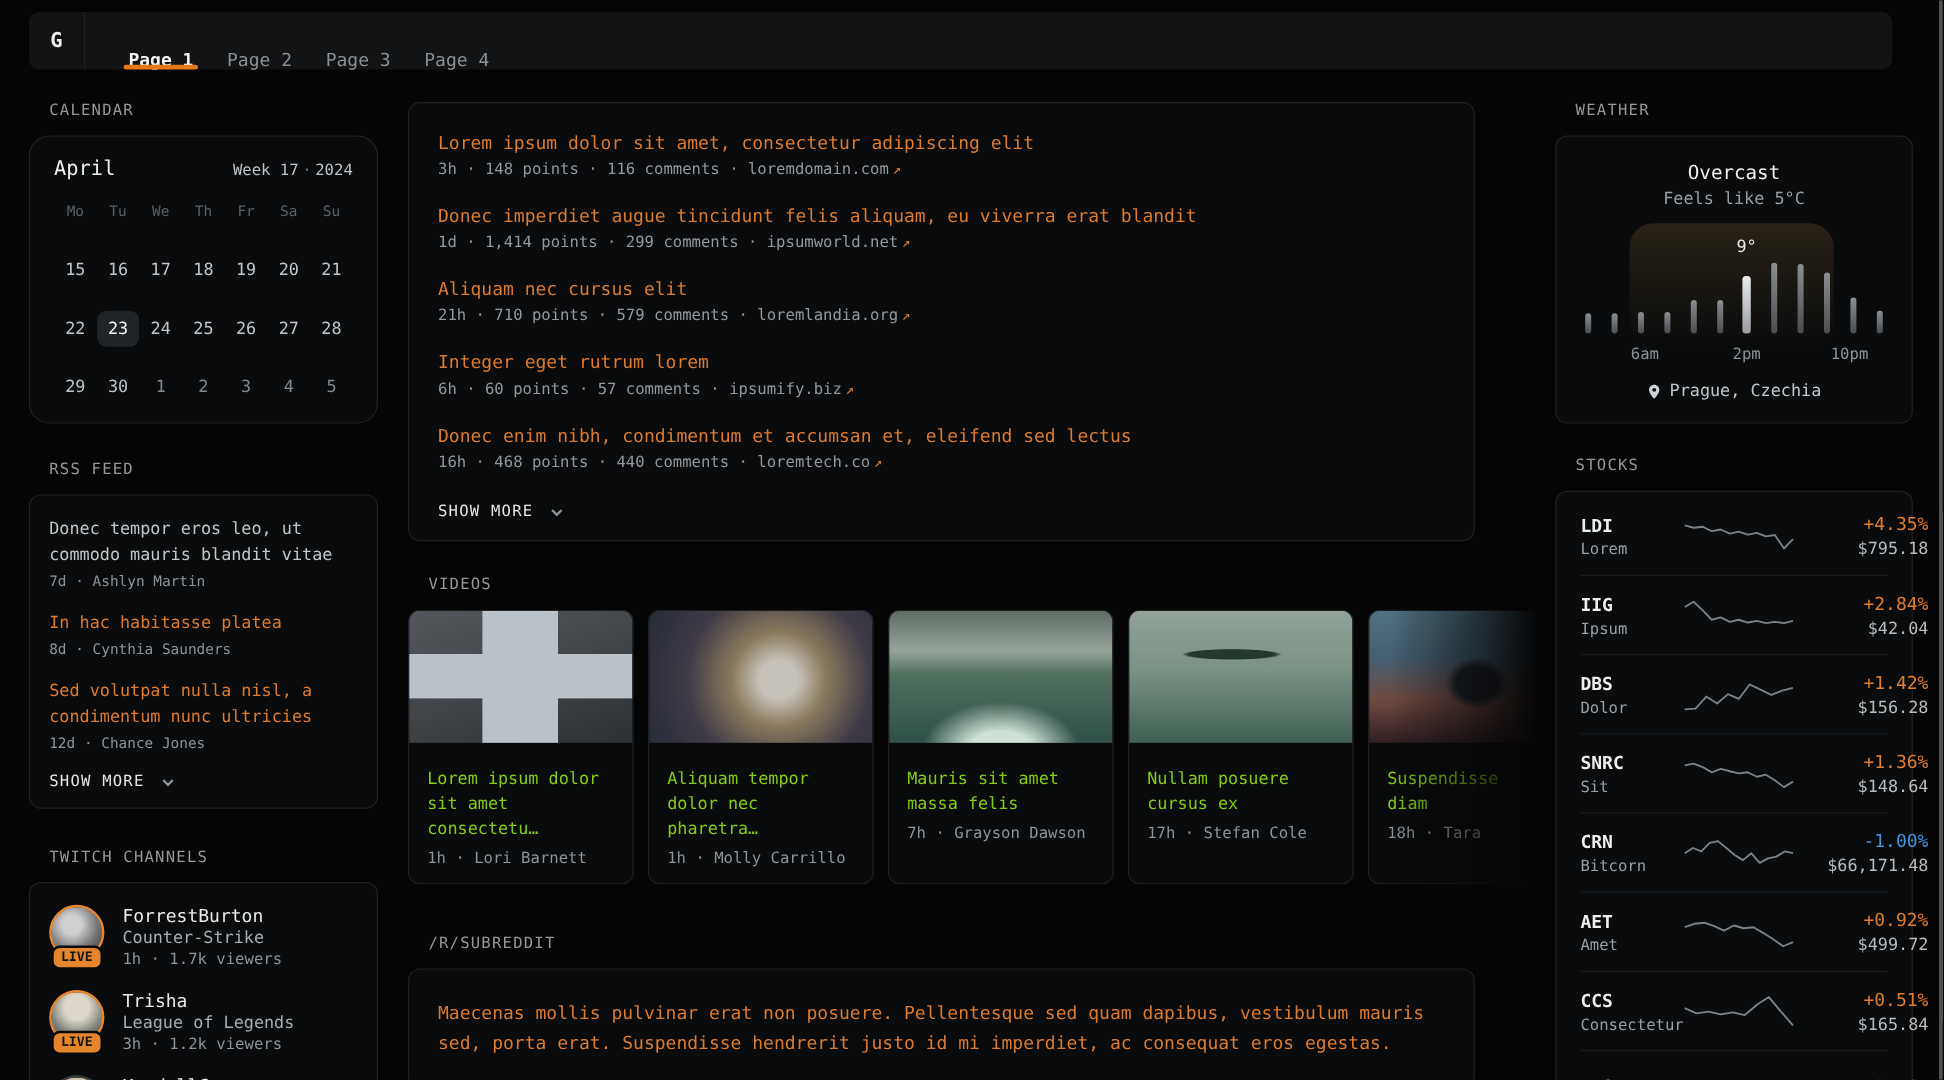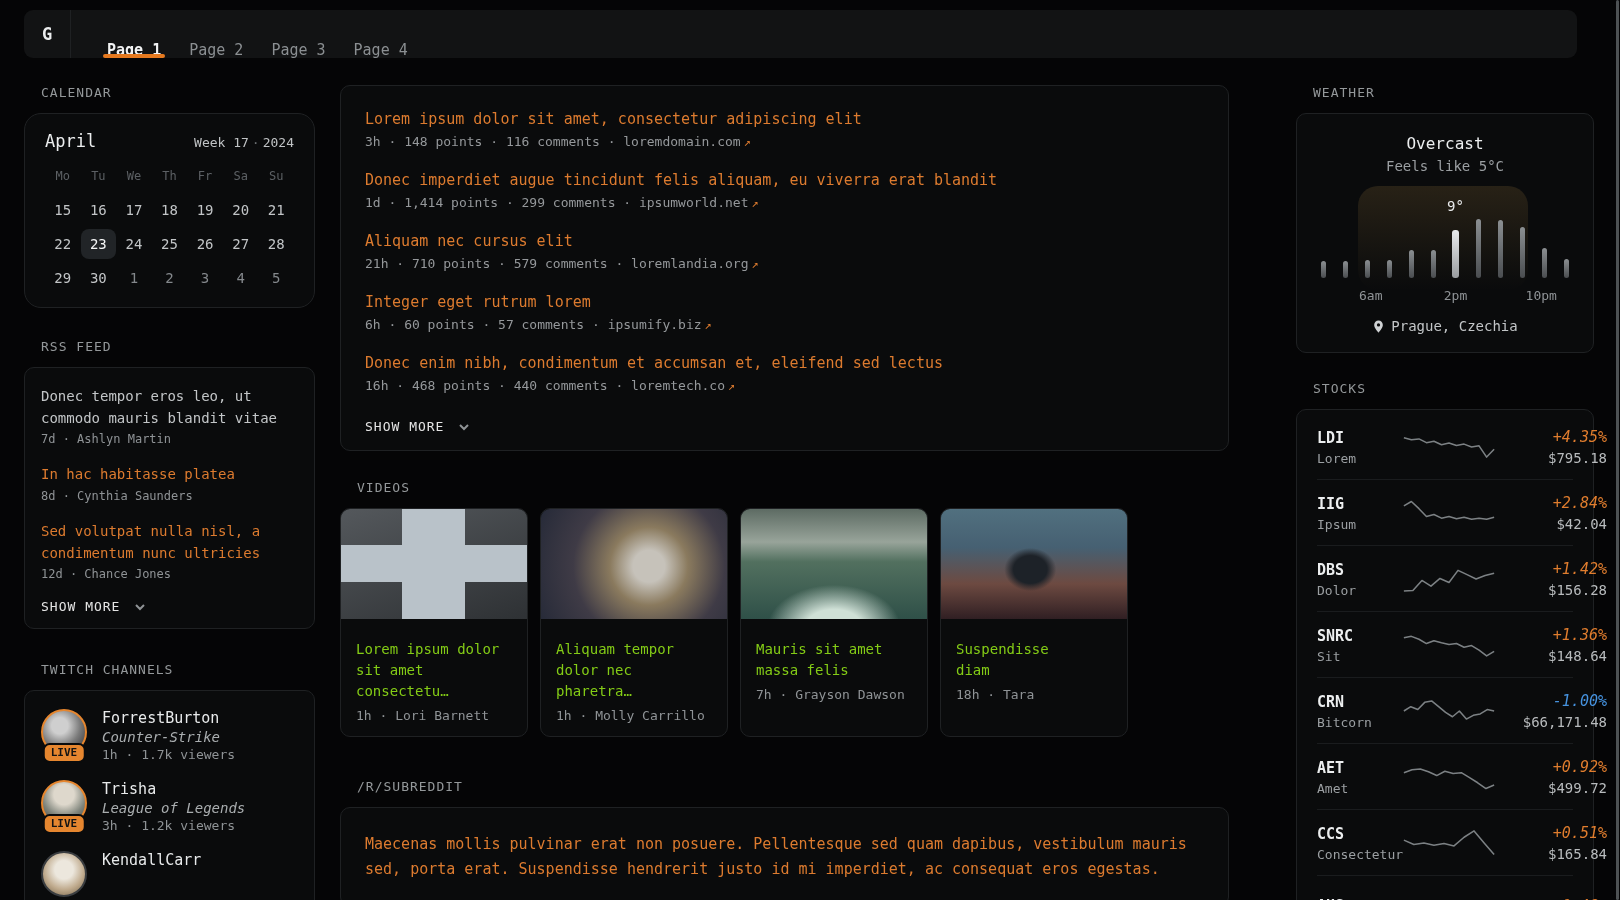--- a/index.html
+++ b/index.html
@@ -43,21 +43,21 @@
     border:1px solid #1f2123;
     border-radius:10px;
   }
   
   .calendar-card { padding:17px 20px 14px;border-radius:17px; }
   .cal-head { display:flex; justify-content:space-between; align-items:baseline; }
   .cal-month { color:#eceeef; font-size:17px; }
   .cal-week { font-size:13px; color:#c0c3c5; }
   .cal-week .sep { color:#6a6e71; padding:0 3px; }
   .cal-grid { display:grid; grid-template-columns:repeat(7,1fr); margin-top:14px;
-    row-gap:4px; text-align:center; }
+    row-gap:19px; text-align:center; }
   .cal-wd { color:#5c6064; font-size:12px; padding:4px 0 8px; }
   .cal-day { color:#c2c5c7; font-size:14px; padding:7px 0; }
   .cal-day.out { color:#84888c; }
   .cal-day.sel { background:#212427; border-radius:8px; color:#f4f5f6; }
   
   .rss-card { padding:18px 16px 14px; margin-bottom:33px; }
   .rss-item { margin-bottom:18px; }
   .rss-title { color:#dd7b2f; font-size:14px; line-height:1.55; cursor:pointer; }
   .rss-title.muted { color:#c3c6c8; }
   .feed-meta { color:#8f9396; font-size:12px; margin-top:3px; }
@@ -69,21 +69,21 @@
   .avatar-wrap { position:relative; width:46px; height:46px; flex:none; margin-right:15px; }
   .avatar { width:46px; height:46px; border-radius:50%; border:2px solid #e5862f; }
   .avatar.offline { border-color:#3a3d40; }
   .av-forrest { background:radial-gradient(circle at 40% 35%, #cfcfcf 0 22%, #7a7a7a 55%, #26262a 100%); }
   .av-trisha  { background:radial-gradient(circle at 50% 30%, #ded8cc 0 28%, #80857c 60%, #34383a 100%); }
   .av-kendall { background:radial-gradient(circle at 50% 40%, #ece7dd 0 28%, #c0ab8e 60%, #6e5c40 100%); }
   .live-badge { position:absolute; left:50%; bottom:-8px; transform:translateX(-50%);
     background:#e5862f; color:#141414; font-size:11px; font-weight:bold;
     padding:1px 6px 2px; border-radius:7px; border:2px solid #0a0b0c; }
   .twitch-name { color:#e8eaeb; font-size:15px; }
-  .twitch-game { color:#a9adaf; font-size:14px; margin-top:2px;font-style:italic; }
+  .twitch-game { color:#a9adaf; font-size:14px; margin-top:2px; }
   .twitch-meta { color:#8f9396; font-size:13px; margin-top:2px; }
   
   .hn-card { padding:24px 24px 16px; }
   .hn-item { margin-bottom:22px; }
   .hn-title { color:#dd7b2f; font-size:15px; cursor:pointer; white-space:nowrap; }
   .hn-meta { color:#95989b; font-size:13px; margin-top:6px; }
   .ext-arrow { color:#dd7b2f; font-size:12px; padding-left:3px; }
   .reddit-card { padding:24px; }
   .reddit-title { color:#dd7b2f; font-size:15px; line-height:1.65; cursor:pointer; }
   
@@ -137,21 +137,21 @@
   .stocks-label { margin-top:28px; }
   .stocks-card { padding:4px 20px; }
   .stock-row { display:grid; grid-template-columns:84px 1fr 110px; align-items:center;
     padding:14px 0 13px; border-top:1px solid #1a1c1e; cursor:pointer; }
   .stock-row:first-child { border-top:none; }
   .stock-sym { color:#eceeef; font-size:15px; font-weight:bold; }
   .stock-name { color:#9b9fa2; font-size:13px; margin-top:4px; }
   .spark { width:96px; height:36px; justify-self:center; }
   .spark polyline { fill:none; stroke:#7c8184; stroke-width:1.6; stroke-linejoin:round; }
   .stock-right { text-align:right; }
-  .stock-change { font-size:15px; color:#e07d2e;font-style:italic; }
+  .stock-change { font-size:15px; color:#e07d2e; }
   .stock-change.down { color:#4693e0; }
   .stock-price { color:#b8bbbd; font-size:14px; margin-top:4px; }
   
   .v-scrollbar { position:fixed; top:0; right:1px; width:3px; height:900px;
     background:#4e5254; border-radius:2px; }
 </style>
 </head>
 <body>
 
 <div class="topbar">
@@ -308,20 +308,25 @@
         <div class="thumb thumb-2"></div>
         <div class="video-title">Aliquam tempor dolor nec pharetra…</div>
         <div class="video-meta">1h · Molly Carrillo</div>
       </div>
       <div class="video-card">
         <div class="thumb thumb-3"></div>
         <div class="video-title">Mauris sit amet massa felis</div>
         <div class="video-meta">7h · Grayson Dawson</div>
       </div>
       <div class="video-card">
+        <div class="thumb thumb-4"></div>
+        <div class="video-title">Nullam posuere cursus ex</div>
+        <div class="video-meta">17h · Stefan Cole</div>
+      </div>
+      <div class="video-card">
         <div class="thumb thumb-5"></div>
         <div class="video-title">Suspendisse
 diam</div>
         <div class="video-meta">18h · Tara</div>
       </div>
     </div>
 
     <div class="section-label" style="margin-top:42px;">/R/SUBREDDIT</div>
     <div class="card reddit-card">
       <div class="reddit-title">Maecenas mollis pulvinar erat non posuere. Pellentesque sed quam dapibus, vestibulum mauris sed, porta erat. Suspendisse hendrerit justo id mi imperdiet, ac consequat eros egestas.</div>

